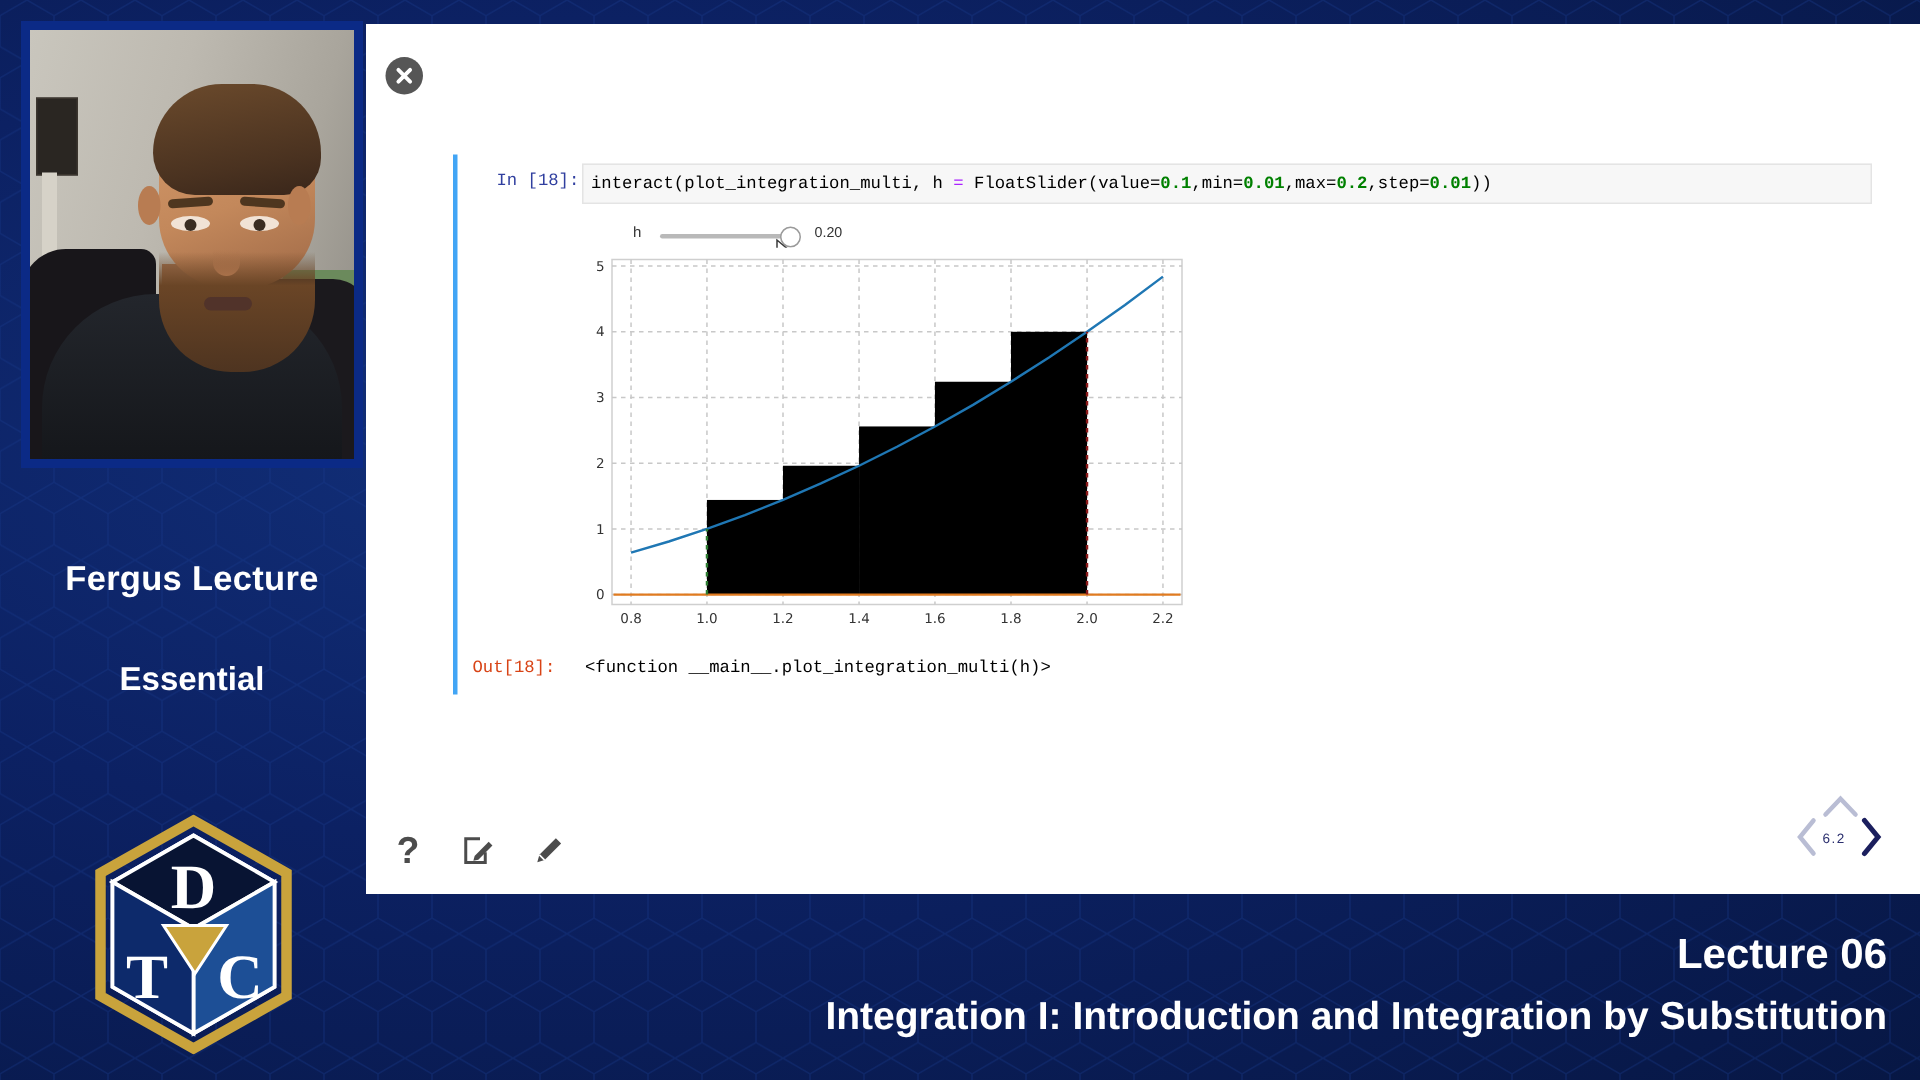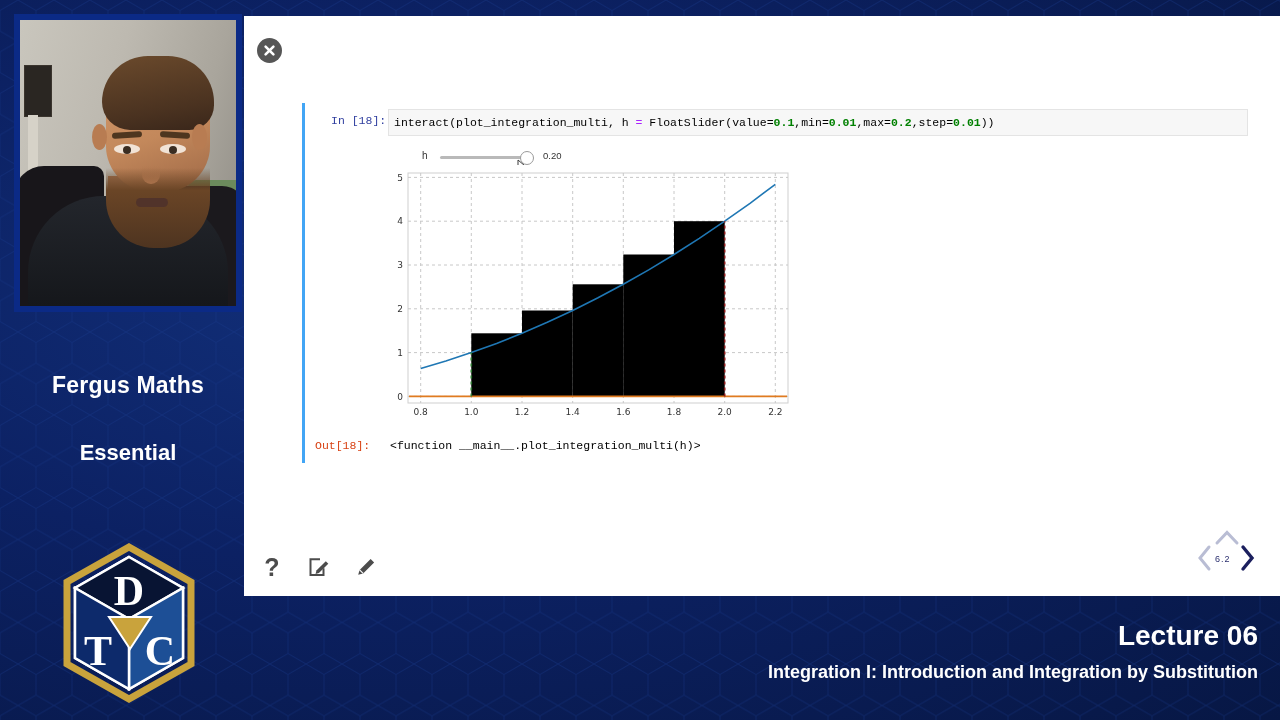--- a/index.html
+++ b/index.html
@@ -277,21 +277,21 @@
   }
 
   
   #lecture-number {
     position: absolute; right: 22px; top: 620px;
     color: #ffffff; font-size: 28px; font-weight: bold;
     text-align: center;
   }
   #lecture-subtitle {
     position: absolute; right: 22px; top: 662px;
-    color: #ffffff; font-size: 18px; font-weight: bold;
+    color: #ffffff; font-size: 26px; font-weight: bold;
     text-align: center;
     margin-left: 12px;
   }
 </style>
 </head>
 <body>
 
 <div id="slide-root">
 
   <svg id="hex-pattern" viewBox="0 0 1280 720" preserveAspectRatio="none">
@@ -322,21 +322,21 @@
       <div class="wc-brow r"></div>
       <div class="wc-eye l"></div>
       <div class="wc-eye r"></div>
       <div class="wc-pupil l"></div>
       <div class="wc-pupil r"></div>
       <div class="wc-nose"></div>
       <div class="wc-mouth"></div>
     </div>
   </div>
 
-  <div id="presenter-name">Fergus Maths</div>
+  <div id="presenter-name">Fergus Lecture</div>
   <div id="course-title">
     <div>Essential</div>
   </div>
 
   <svg id="dtc-logo" viewBox="0 0 132 160">
     <polygon points="66,4 128,39 128,121 66,156 4,121 4,39" fill="none" stroke="#c9a33c" stroke-width="7"></polygon>
     <polygon points="66,14 120,45 120,115 66,146 12,115 12,45" fill="#0a1c4e" stroke="#ffffff" stroke-width="2.5"></polygon>
     <polygon points="66,14 120,45 66,76 12,45" fill="#081433" stroke="#ffffff" stroke-width="2.5"></polygon>
     <polygon points="120,45 120,115 66,146 66,76" fill="#1d4f96" stroke="#ffffff" stroke-width="2.5"></polygon>
     <polygon points="12,45 66,76 66,146 12,115" fill="#0d2a6b" stroke="#ffffff" stroke-width="2.5"></polygon>

